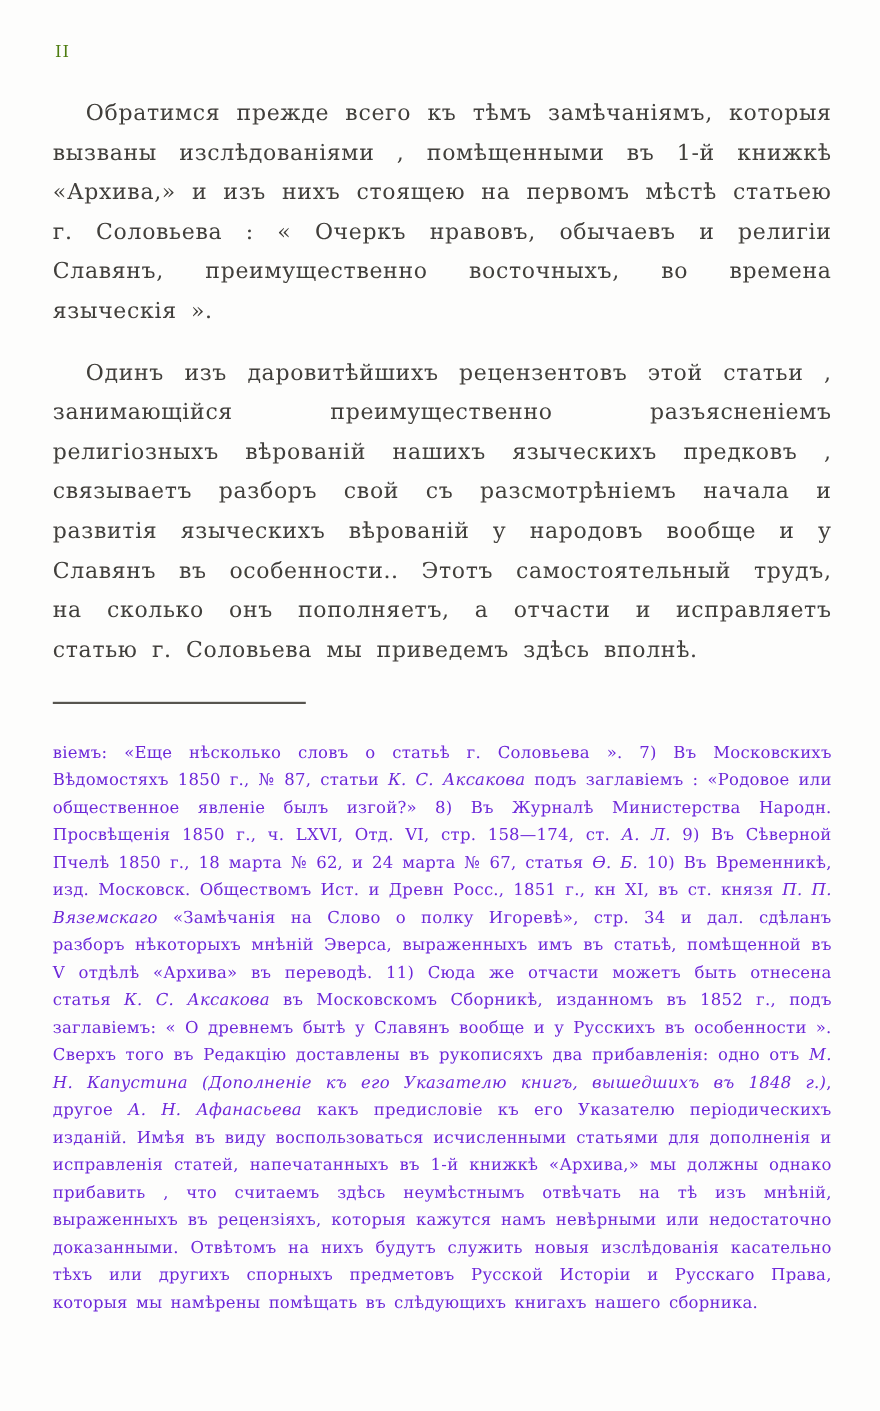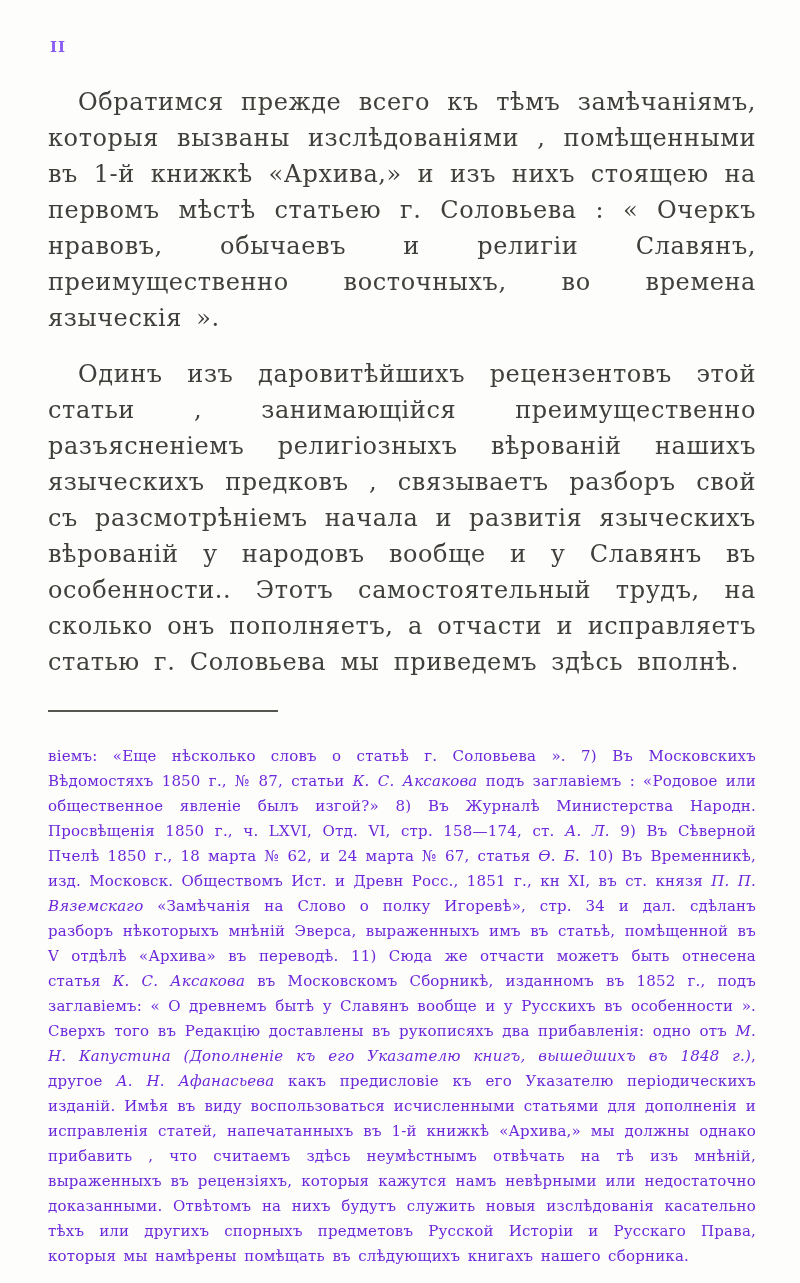--- a/index.html
+++ b/index.html
@@ -13,28 +13,28 @@
     min-height: 1283px;
     margin: 0 auto;
     background: #fdfdfc;
     color: #3f3e3a;
     font-family: "DejaVu Serif", "Liberation Serif", serif;
     box-sizing: border-box;
     padding: 38px 44px 40px 48px;
   }
   .page-number {
     font-size: 15px;
-    font-weight: bold;
+    font-weight: normal;
     letter-spacing: 1px;
-    color: #8b5cf6;
+    color: #4d7c0f;
     margin: 0 0 28px 2px;
   }
   .main-text .para {
     margin: 0;
-    font-size: 24px;
+    font-size: 20px;
     line-height: 36px;
     letter-spacing: 0.6px;
     word-spacing: 6px;
     text-align: justify;
     text-indent: 30px;
     color: #413f3b;
   }
   .main-text .para + .para {
     margin-top: 20px;
   }

